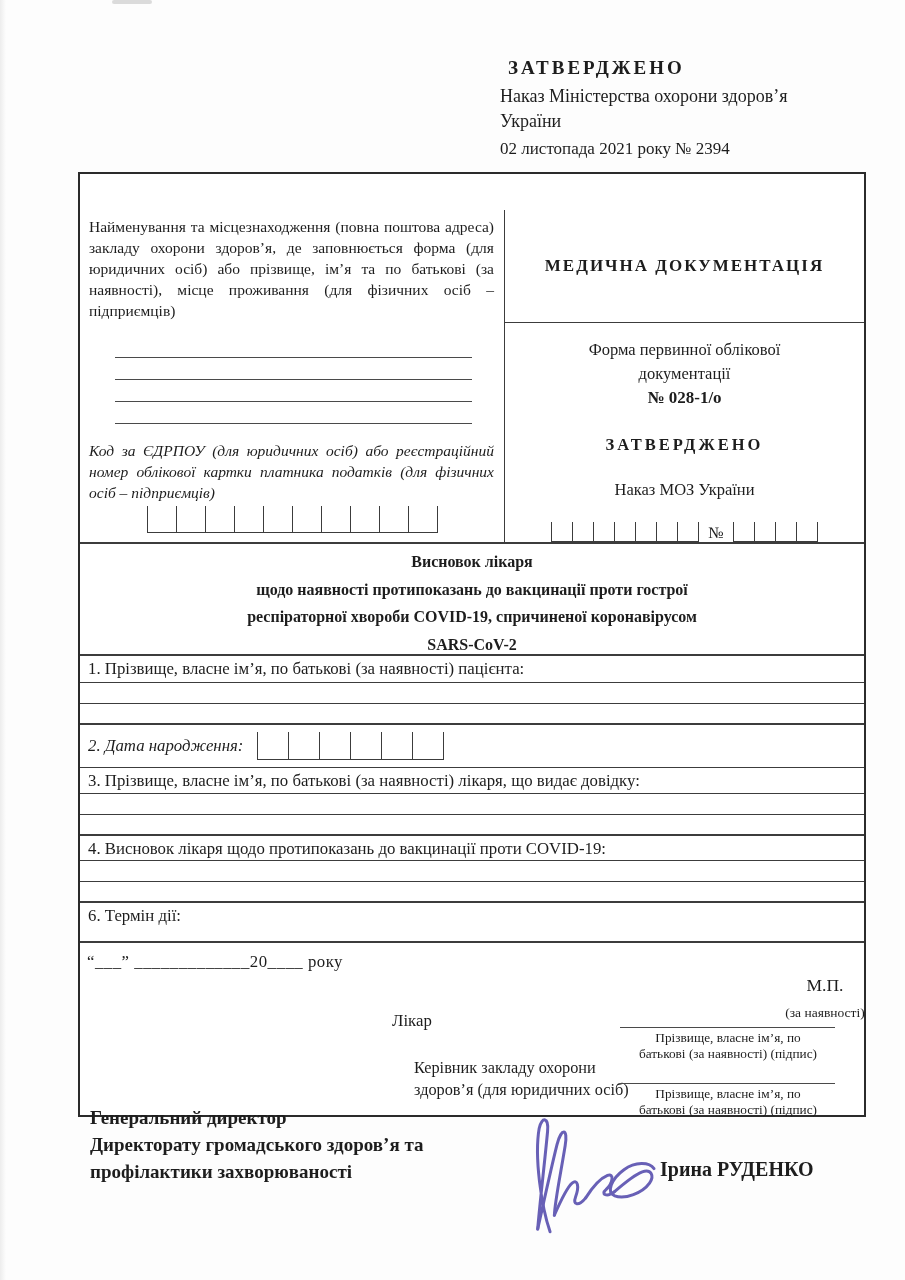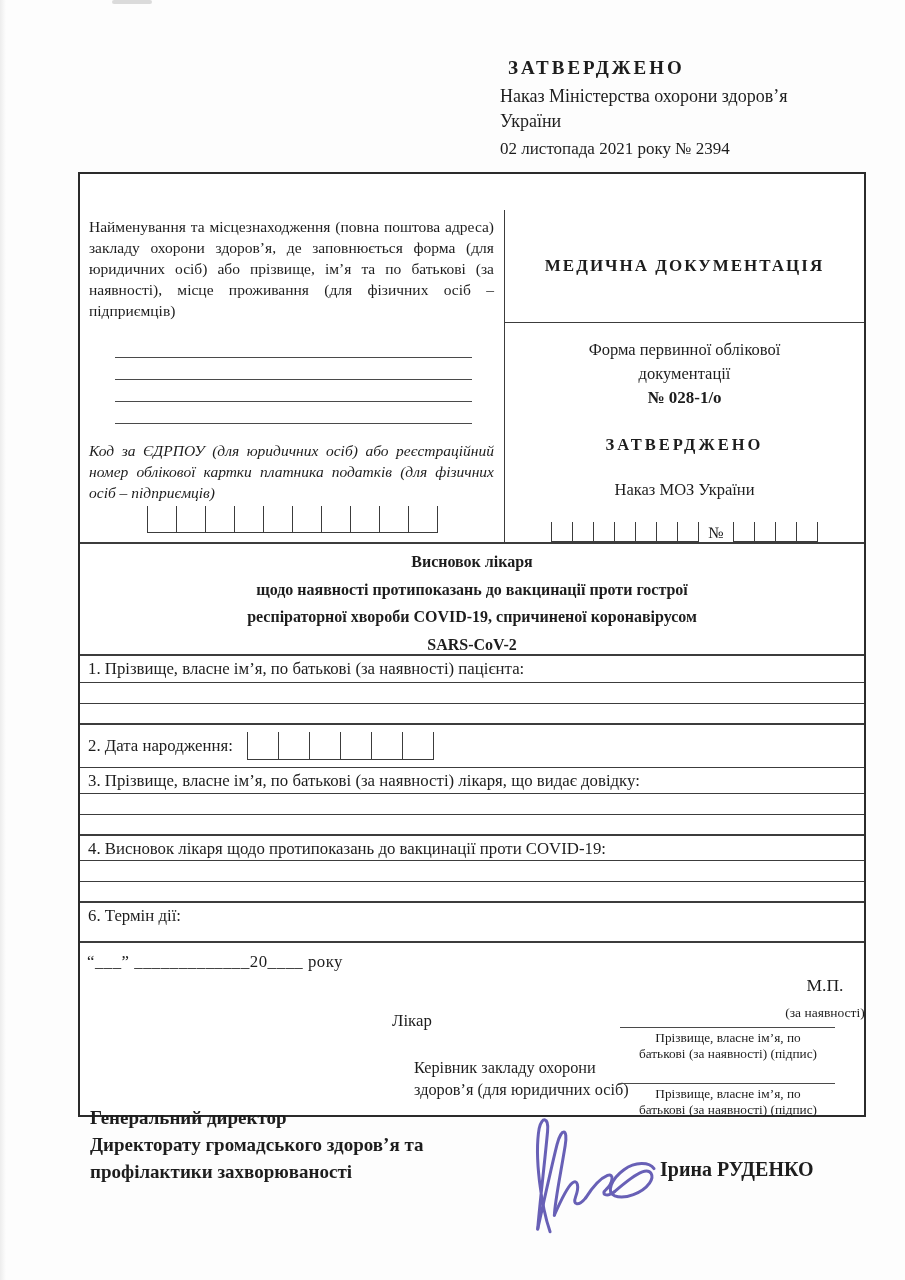--- a/index.html
+++ b/index.html
@@ -53,21 +53,21 @@
   .right-order{margin-top:25px;text-align:center;font-size:16.5px;}
   .right-combs{margin-top:22px;display:flex;justify-content:center;align-items:flex-end;gap:9px;font-size:16px;}
 
   .title-row{height:112px;text-align:center;font-weight:bold;font-size:16px;line-height:27.5px;padding-top:4px;}
 
   .label-row{font-size:16.8px;padding:3px 8px 0 8px;height:28px;}
   .label-sm{height:26px;}
   .blank-row{height:20.5px;}
   .f6-row{height:40px;}
 
-  .field2-row{height:44px;display:flex;align-items:center;padding-left:8px;font-size:16.8px;}
+  .field2-row{height:44px;display:flex;align-items:center;padding-left:8px;font-size:16.8px;font-style:italic;}
   .field2-row .comb{margin-left:14px;height:27px;}
   .field2-row .comb .comb-cell{width:31px;}
 
   
   .sig-row{height:174px;position:relative;font-size:16.8px;}
   .date-line{position:absolute;left:7px;top:9px;letter-spacing:.5px;}
   .mp{position:absolute;left:655px;top:32px;width:180px;text-align:center;font-size:17.5px;}
   .mp-note{position:absolute;left:655px;top:62px;width:180px;text-align:center;font-size:13.5px;}
   .doctor-label{position:absolute;left:312px;top:68px;}
   .head-label{position:absolute;left:302px;top:114px;line-height:22px;font-size:16.3px;margin-left:32px;}

